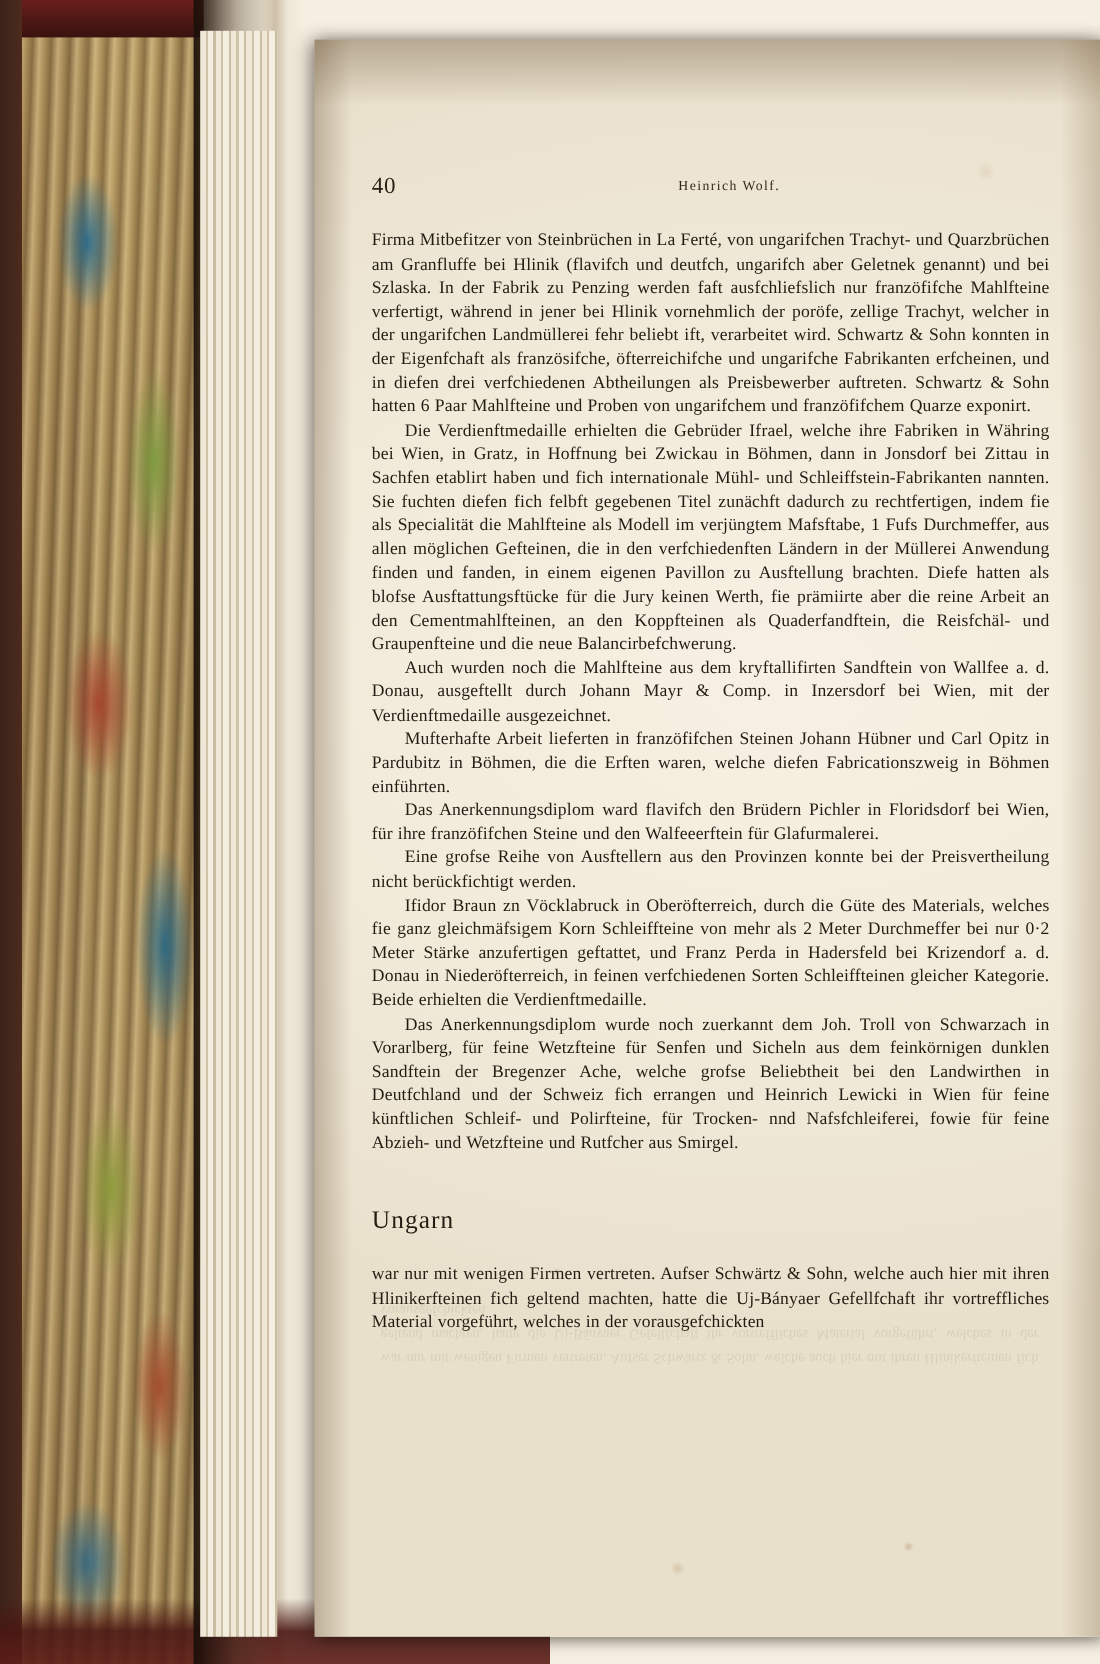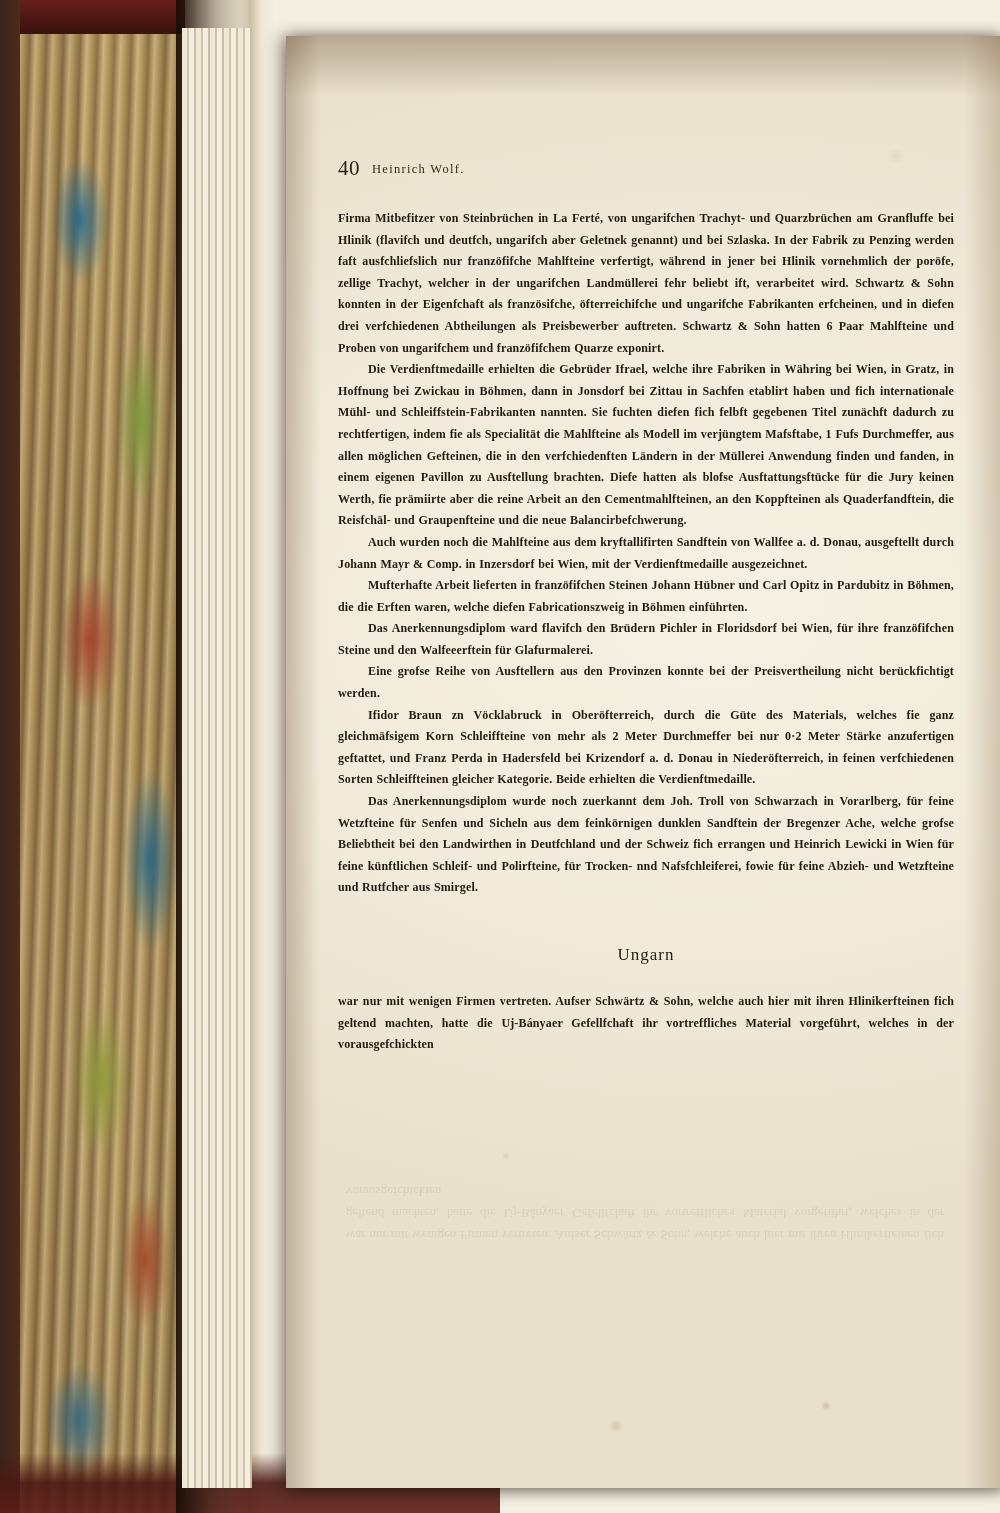--- a/index.html
+++ b/index.html
@@ -134,40 +134,39 @@
   .folio {
     position: absolute;
     left: 0; top: 0;
     font-size: 21px;
     letter-spacing: .5px;
     color: #2a2217;
   }
   .author-head {
     position: absolute;
     left: 0; right: 0; top: 6px;
+    text-align: center;
     font-size: 12.5px;
     letter-spacing: 1.3px;
     color: #342a1c;
     padding-left: 34px;
   }
   p.para {
     margin: 0 0 0 0;
-    font-size: 12px;
+    font-size: 16px;
     line-height: 21.6px;
     text-align: justify;
     text-indent: 30px;
     letter-spacing: .15px;
     word-spacing: .4px;
     color: #231b12;
-    font-weight: bold;
   }
   p.noindent { text-indent: 0; }
   h2.section {
-    text-align: center;
-    font-size: 17px;
+    font-size: 23px;
     font-weight: normal;
     letter-spacing: 1px;
     margin: 46px 0 26px 0;
     color: #241c12;
   }
 </style>
 </head>
 <body>
 
 <div id="page">

